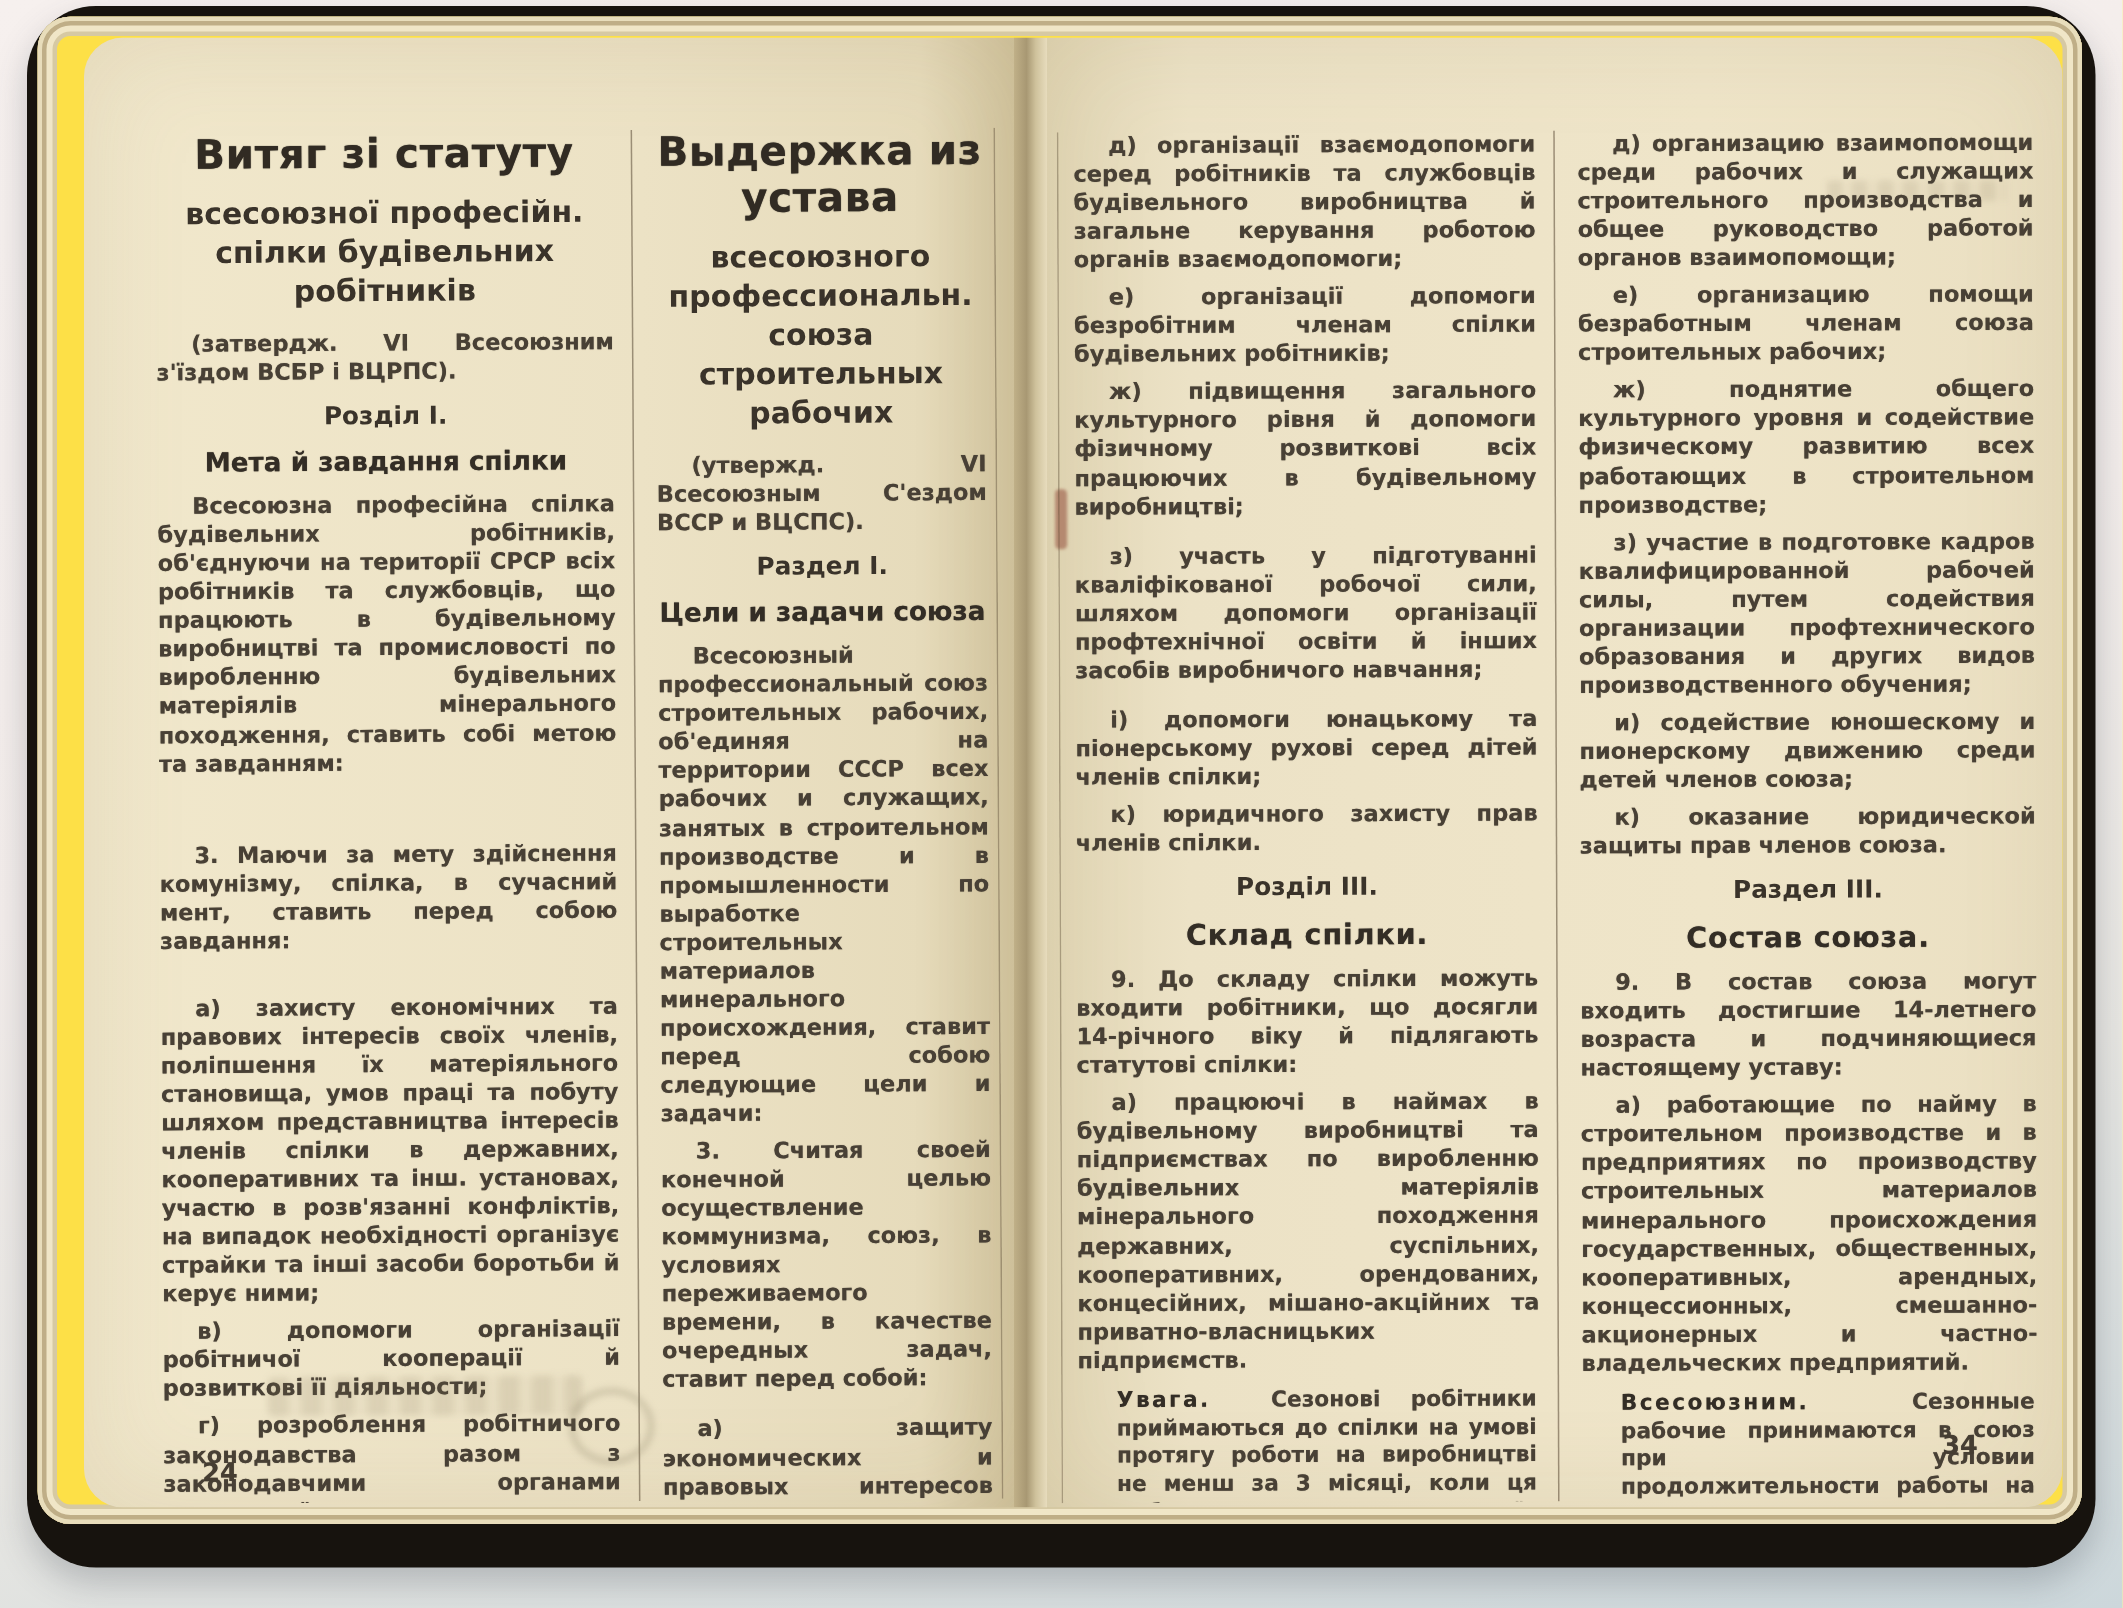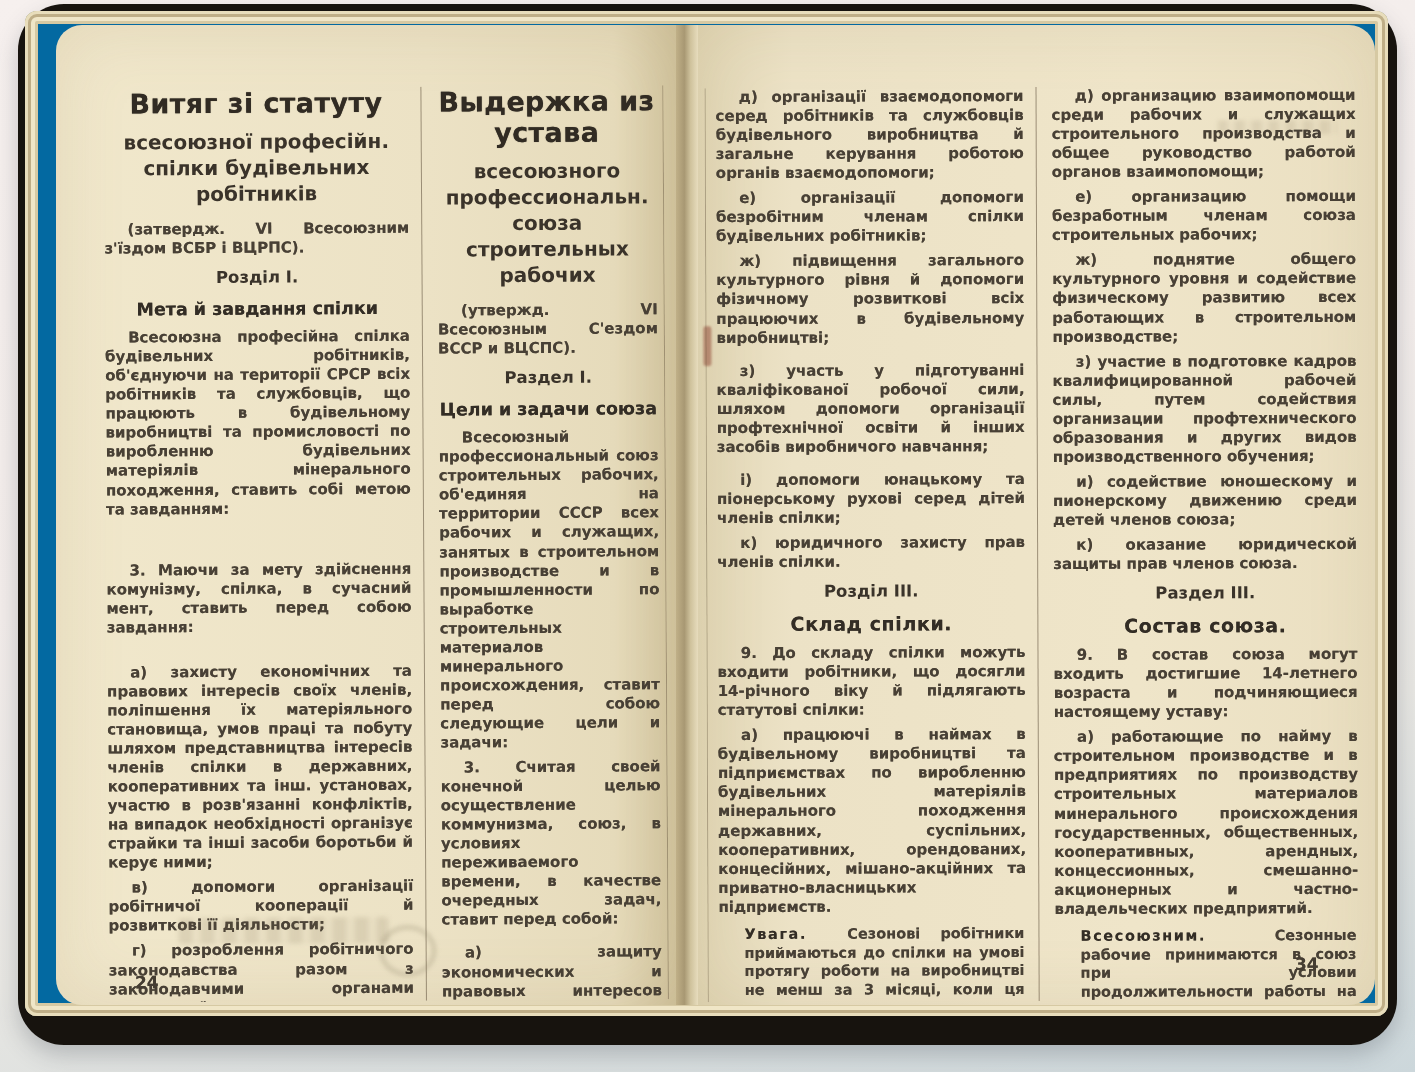--- a/index.html
+++ b/index.html
@@ -8,21 +8,21 @@
     font-family:"DejaVu Sans",sans-serif;
     background:linear-gradient(168deg,#f6f0ee 0%,#f2ecea 45%,#e7e6e2 72%,#ccd7db 100%);
   }
   .book{
     position:absolute;left:18px;top:4px;width:1379px;height:1041px;
     border-radius:46px;background:#17130e;
     box-shadow:0 10px 22px rgba(70,75,85,.28);
   }
   .pagestack{
     position:absolute;left:7px;top:7px;right:9px;bottom:29px;
-    border-radius:12px;background:#0369a1;
+    border-radius:22px;background:#fde047;
     box-shadow:inset 0 0 0 3px #e8ddbb, inset 0 0 0 6px #bfae87, inset 0 0 0 10px #f0e6c7, inset 0 0 0 13px #d6c9a3;
   }
   .pages{
     position:absolute;left:31px;top:14px;right:13px;bottom:11px;
     display:flex;border-radius:26px;overflow:hidden;
   }
   .page{position:relative;overflow:hidden;}
   .page.left{
     width:620px;
     background:linear-gradient(90deg,#f1e8cc 0%,#ece2c5 60%,#e6dbbb 90%,#d3c6a0 100%);

